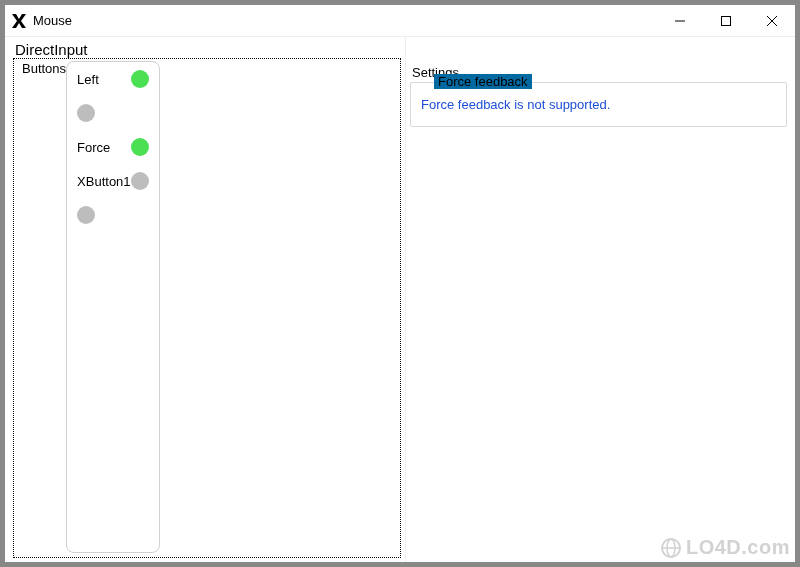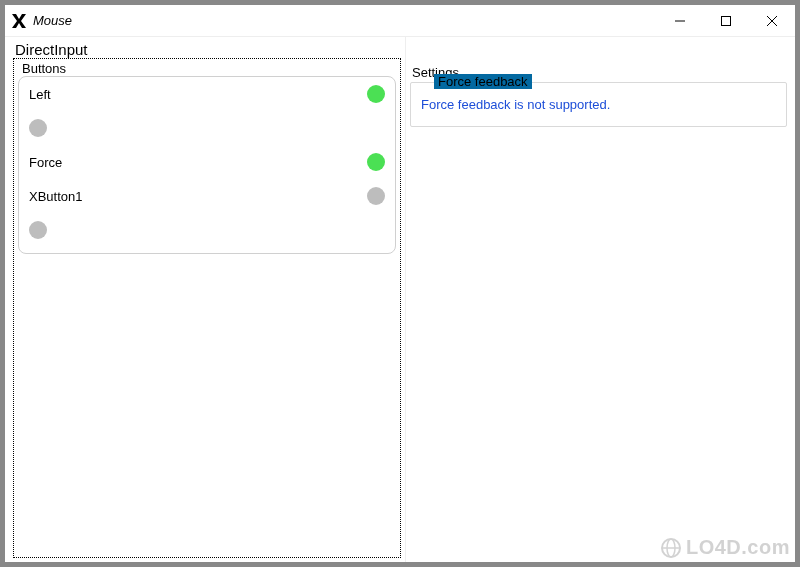--- a/index.html
+++ b/index.html
@@ -31,21 +31,20 @@
     .app-icon {
       width: 16px; height: 16px;
       margin-right: 6px;
       display: flex; align-items: center; justify-content: center;
     }
     .app-icon svg { display:block; }
     .title-text {
       font-size: 13px;
       color: #000;
       flex: 0 0 auto;
-      font-style: italic;
     }
     .spacer { flex: 1; }
     .winbtn {
       width: 46px; height: 32px;
       display: flex; align-items: center; justify-content: center;
       color: #000;
     }
     .winbtn svg { display:block; }
     .content {
       display: flex;
@@ -68,21 +67,21 @@
       color: #000;
       margin-bottom: 0px;
       padding-left: 2px;
     }
     .direct-panel {
       flex: 1;
       border: 1px dotted #000;
       padding: 2px 4px 4px 4px;
       margin-top: 0;
       display: flex;
-      flex-direction: column;
+      flex-direction: row;
     }
     .group-label {
       font-size: 13px;
       color: #000;
       padding-left: 4px;
     }
     .buttons-panel {
       border: 1px solid #d0d0d0;
       border-radius: 8px;
       margin-top: 0px;

